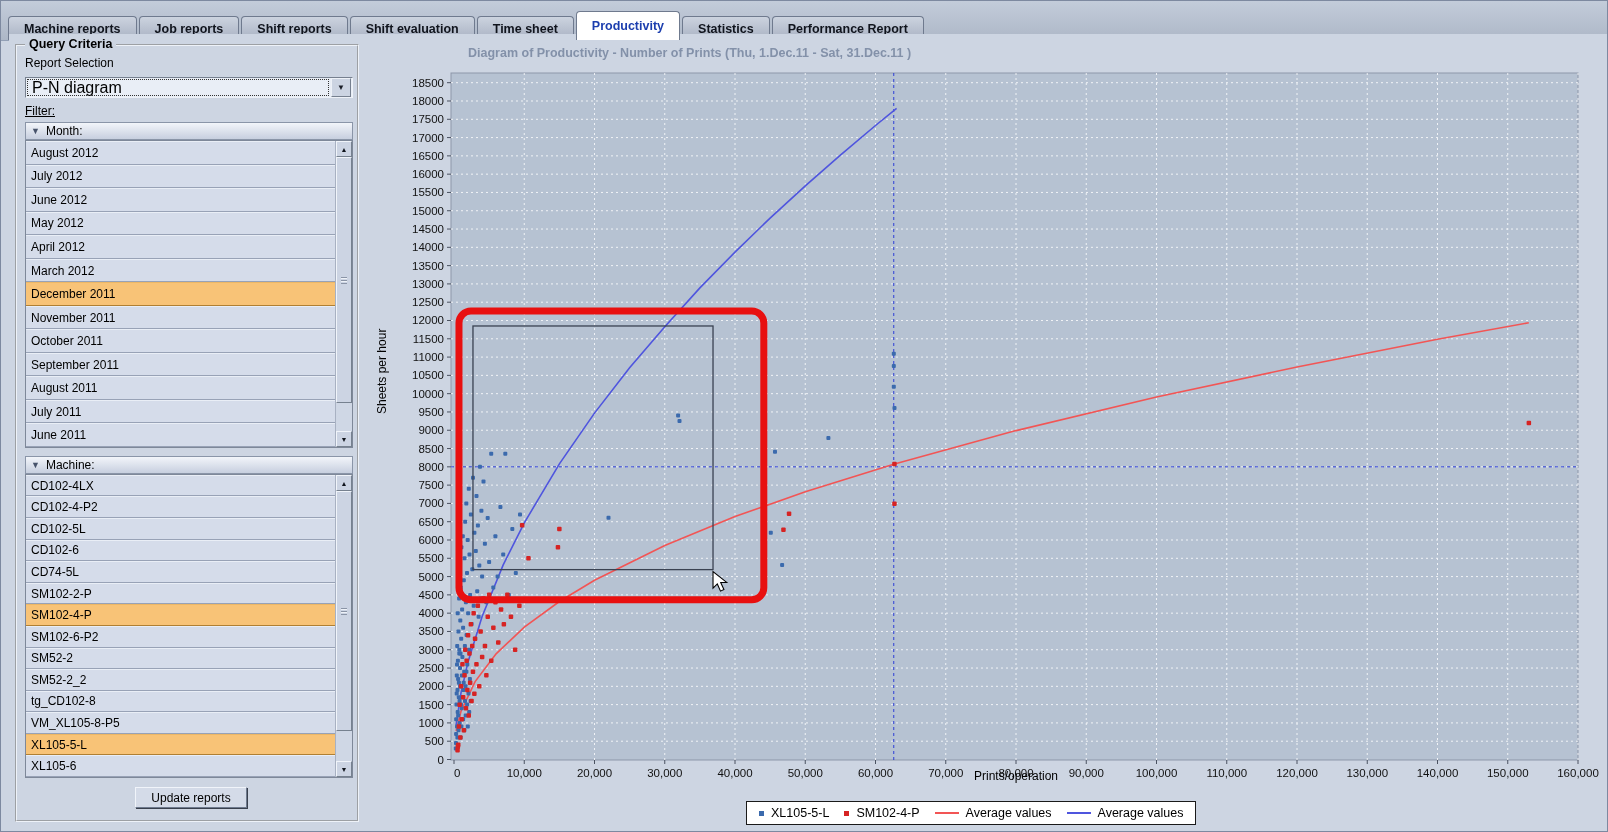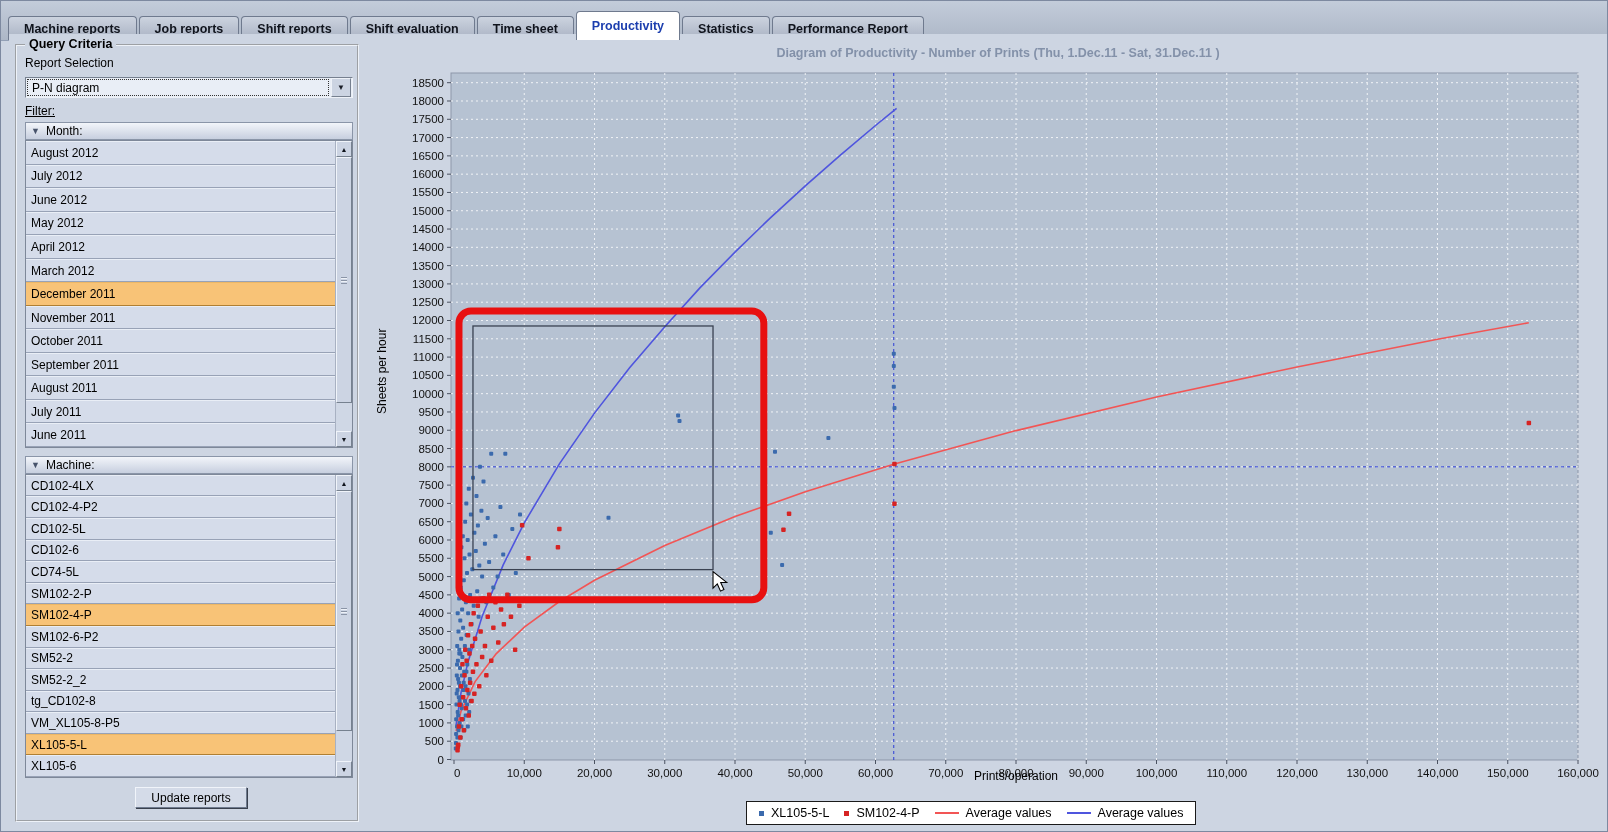--- a/index.html
+++ b/index.html
@@ -10,38 +10,38 @@
   .tabbar{position:absolute;left:0;top:0;width:100%;height:40px;background:linear-gradient(#c3ccda,#adb7c7);border-bottom:1px solid #93a0b6;display:flex;align-items:flex-end;padding-left:6px;box-sizing:border-box;}
   .tab{height:23px;margin:0 1px;padding:0 15px;display:flex;align-items:center;font-size:12.5px;font-weight:bold;color:#10141d;background:linear-gradient(#ccd3df,#a8b1c2);border:1px solid #6f7a8e;border-bottom:none;border-radius:4px 4px 0 0;cursor:default;}
   .tab.active{height:28px;background:#ffffff;color:#1c3eae;z-index:2;}
 
   
   .sidebar{position:absolute;left:8px;top:33px;width:360px;height:799px;background:#cdd5e2;}
   .groupbox{position:absolute;left:6px;top:10px;width:344px;height:778px;border:2px groove #eef2f8;box-sizing:border-box;}
   .grouptitle{position:absolute;left:8px;top:-9px;padding:0 4px;background:#cdd5e2;font-size:12.5px;font-weight:bold;color:#000;}
   .sb-label{position:absolute;left:8px;font-size:12px;color:#000;}
   .combo{position:absolute;left:8px;top:31px;width:328px;height:21px;background:#e9eef6;border:1px solid #76808f;border-right-color:#eef2f8;border-bottom-color:#eef2f8;display:flex;align-items:center;box-sizing:border-box;}
-  .combo-text{flex:1;font-size:12px;padding-left:6px;outline:1px dotted #333;outline-offset:-2px;align-self:stretch;display:flex;align-items:center;text-align:center;}
+  .combo-text{flex:1;font-size:16px;padding-left:6px;outline:1px dotted #333;outline-offset:-2px;align-self:stretch;display:flex;align-items:center;text-align:center;}
   .combo-btn{width:18px;height:17px;margin:1px;background:#ccd4e2;border:1px solid #eef2f8;border-right-color:#76808f;border-bottom-color:#76808f;display:flex;align-items:center;justify-content:center;font-size:8px;color:#1a1e28;}
   .filter-header{position:absolute;left:8px;width:328px;height:18px;background:linear-gradient(#f2f5fa,#c7cfdf);border:1px solid #8a95a8;display:flex;align-items:center;gap:6px;padding-left:5px;font-size:12px;box-sizing:border-box;}
   .tri{font-size:9px;color:#47536b;line-height:1;}
   .listbox{position:absolute;left:8px;width:328px;background:#d5dcea;border:1px solid #7e8899;box-sizing:border-box;}
   .rows{position:absolute;left:0;top:0;right:17px;bottom:0;display:flex;flex-direction:column;justify-content:flex-end;}
   .lrow{flex:1;display:flex;align-items:center;padding:0 5px;font-size:12px;color:#000;background:#d5dcea;border-bottom:1px solid #98a2b6;border-top:1px solid #e9eef6;overflow:hidden;white-space:nowrap;}
   .lrow.selected{background:#f8c377;border-top-color:#edb765;border-bottom-color:#b07f33;}
   .vscroll{position:absolute;right:0;top:0;bottom:0;width:17px;background:#cfd7e5;border-left:1px solid #a8b1c2;box-sizing:border-box;}
   .sbtn{position:absolute;left:0;width:16px;height:16px;background:#ccd4e3;border:1px solid #f0f4fa;border-right-color:#76818f;border-bottom-color:#76818f;display:flex;align-items:center;justify-content:center;font-size:7px;color:#10141d;box-sizing:border-box;}
   .sbtn.up{top:0;} .sbtn.down{bottom:0;}
   .sthumb{position:absolute;left:0;width:16px;background:#ccd4e3;border:1px solid #f0f4fa;border-right-color:#76818f;border-bottom-color:#76818f;box-sizing:border-box;}
   .ridges{position:absolute;left:4px;right:4px;top:50%;height:7px;margin-top:-3px;background:repeating-linear-gradient(#8a94a6 0 1px,#eef2f8 1px 2px,transparent 2px 3px);}
   .update-btn{position:absolute;left:118px;top:741px;width:112px;height:21px;background:#d4dbe8;border:1px solid #f0f4fa;border-right-color:#6e7a8e;border-bottom-color:#6e7a8e;box-shadow:1px 1px 0 #39404d;font-size:12px;font-family:"Liberation Sans",sans-serif;color:#000;}
 
   
   .chartpanel{position:absolute;left:368px;top:33px;width:1240px;height:799px;background:#cdd5e2;}
-  .chart-title{position:absolute;left:67px;top:12px;width:1124px;text-align:center;font-size:12.5px;font-weight:bold;color:#8391a9;}
+  .chart-title{position:absolute;left:99px;top:12px;width:1124px;font-size:12.5px;font-weight:bold;color:#8391a9;}
   #chartSvg{position:absolute;left:0;top:0;}
   .ylabel{position:absolute;left:6px;top:380px;font-size:12px;color:#000;transform:rotate(-90deg);transform-origin:left top;white-space:nowrap;}
   .xlabel{position:absolute;left:85px;top:735px;width:1124px;text-align:center;font-size:12px;color:#000;}
   .legend{position:absolute;left:377px;top:767px;height:22px;display:flex;align-items:center;gap:15px;padding:0 12px;background:#fff;border:1.5px solid #1a1a1a;font-size:12.5px;color:#000;}
   .leg-item{display:flex;align-items:center;gap:7px;}
   .leg-dot{width:5px;height:5px;}
   .leg-line{width:24px;height:2px;}
 </style>
 </head>
 <body>

